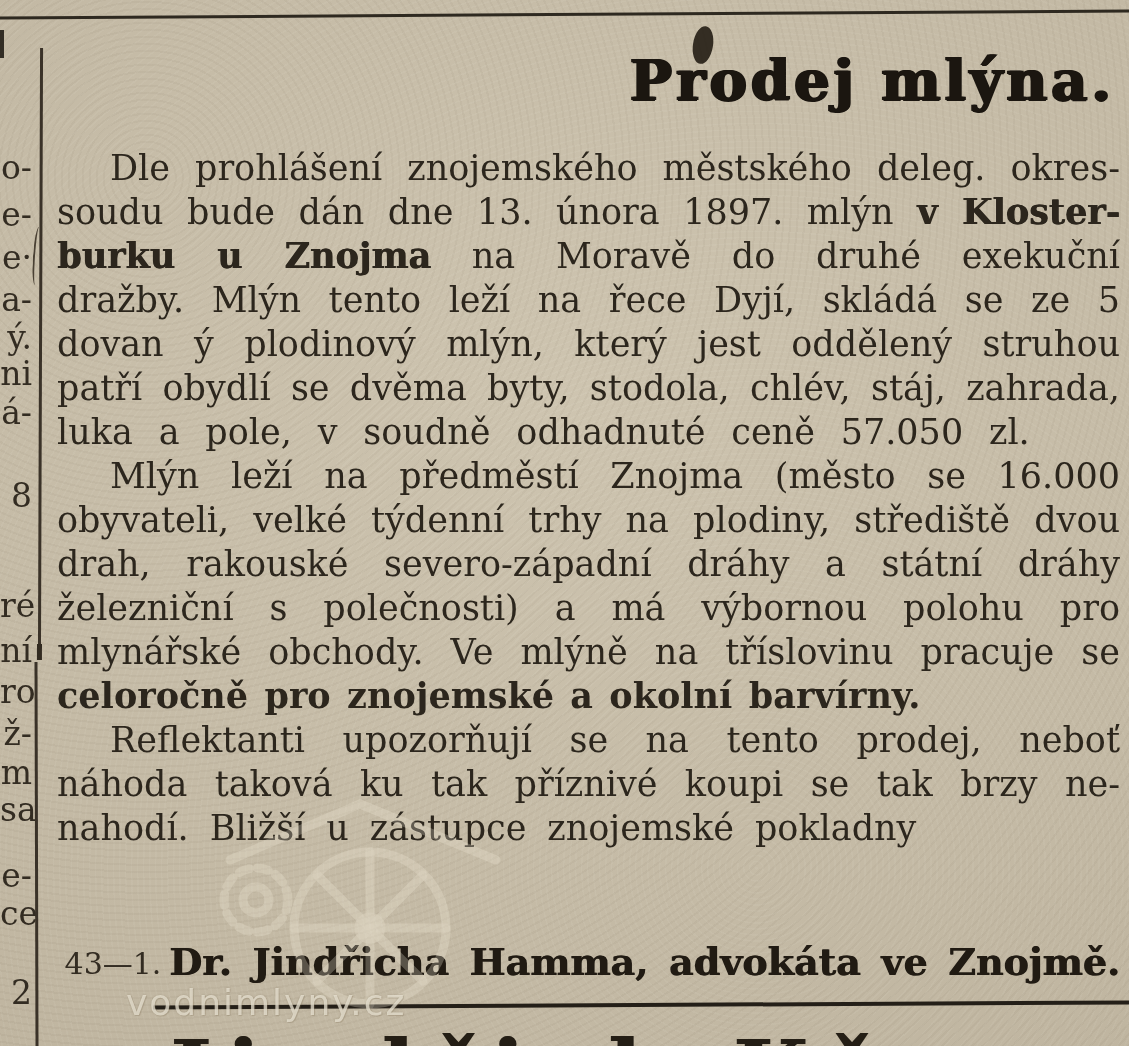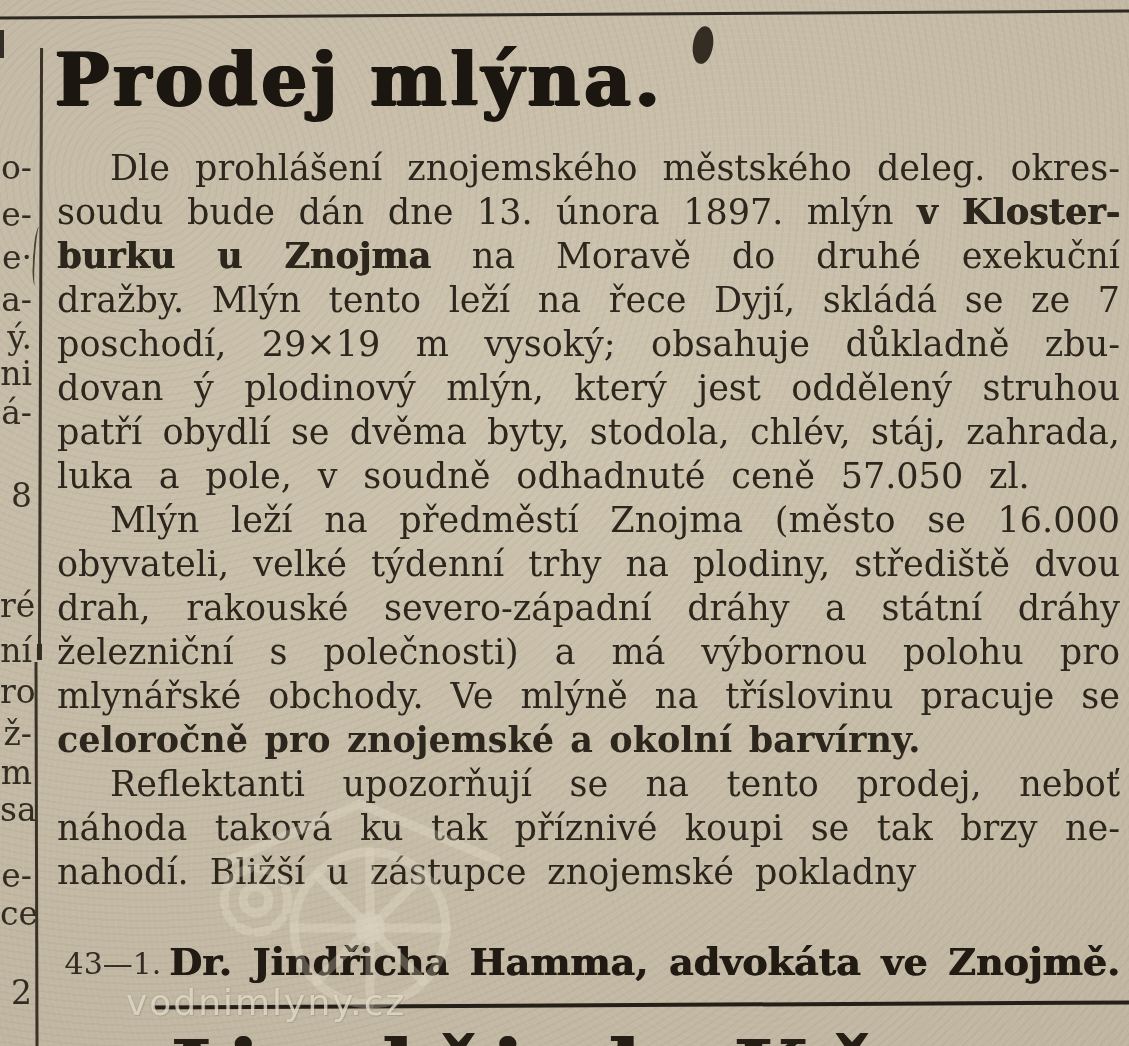--- a/index.html
+++ b/index.html
@@ -21,21 +21,21 @@
   .v-rule-a{left:39px;top:48px;width:2.5px;height:612px;background:#3a3228;transform:rotate(0.2deg);}
   .v-rule-a:after{content:"";position:absolute;left:-1px;bottom:0;width:4.5px;height:16px;background:#322b21;}
   .v-rule-b{left:35px;top:662px;width:2.5px;height:384px;background:#3a3228;transform:rotate(-0.15deg);}
   .v-curl{position:absolute;left:33px;top:227px;width:6px;height:58px;border-left:2px solid #4a4134;border-radius:60% 0 0 60%;transform:rotate(4deg);}
   .margin-frag{
     position:absolute;left:0;width:32px;text-align:right;
     font-size:33px;line-height:36px;color:#332c22;
   }
   .title{
     position:absolute;left:55px;top:30px;width:1060px;margin:0;
-    text-align:left;font-size:72px;line-height:100px;font-weight:bold;
+    text-align:right;font-size:56px;line-height:100px;font-weight:bold;
     letter-spacing:4px;color:#1b1610;
     text-shadow:1.4px 0 0 #1b1610,-1.4px 0 0 #1b1610,0 1px 0 #1b1610;
   }
   .ink-blot{position:absolute;left:693px;top:26px;width:20px;height:38px;background:#241d14;border-radius:50%;transform:rotate(9deg);opacity:.9;}
   .body-lines{position:absolute;left:57px;top:146px;width:1063px;font-size:35px;}
   .line{height:44px;line-height:44px;overflow:hidden;}
   .line.just{text-align:justify;text-align-last:justify;}
   .line.indent{text-indent:53px;}
   .ws-wide{word-spacing:.42em;}
   .ws-mid{word-spacing:.28em;}
@@ -93,22 +93,21 @@
   <div class="rule v-rule-b"></div>
   <div class="v-curl"></div>
 
   <h1 class="title">Prodej mlýna.</h1>
   <div class="ink-blot"></div>
 
   <div class="body-lines" id="body-lines">
       <div class="line just indent"><span>Dle prohlášení znojemského městského deleg. okres-</span></div>
       <div class="line just"><span>soudu bude dán dne 13. února 1897. mlýn </span><span class="b">v Kloster-</span></div>
       <div class="line just"><span class="b">burku u Znojma</span><span> na Moravě do druhé exekuční</span></div>
-      <div class="line just"><span>dražby. Mlýn tento leží na řece Dyjí, skládá se ze 7</span></div>
-      <div class="line just"><span>poschodí, 29×19 m vysoký; obsahuje důkladně zbu-</span></div>
+      <div class="line just"><span>dražby. Mlýn tento leží na řece Dyjí, skládá se ze 5</span></div>
       <div class="line just"><span>dovan ý plodinový mlýn, který jest oddělený struhou</span></div>
       <div class="line just"><span>patří obydlí se dvěma byty, stodola, chlév, stáj, zahrada,</span></div>
       <div class="line ws-wide"><span>luka a pole, v soudně odhadnuté ceně 57.050 zl.</span></div>
       <div class="line just indent"><span>Mlýn leží na předměstí Znojma (město se 16.000</span></div>
       <div class="line just"><span>obyvateli, velké týdenní trhy na plodiny, střediště dvou</span></div>
       <div class="line just"><span>drah, rakouské severo-západní dráhy a státní dráhy</span></div>
       <div class="line just"><span>železniční s polečnosti) a má výbornou polohu pro</span></div>
       <div class="line just"><span>mlynářské obchody. Ve mlýně na tříslovinu pracuje se</span></div>
       <div class="line ws-sm"><span>celoročně pro znojemské a okolní barvírny.</span></div>
       <div class="line just indent"><span>Reflektanti upozorňují se na tento prodej, neboť</span></div>

